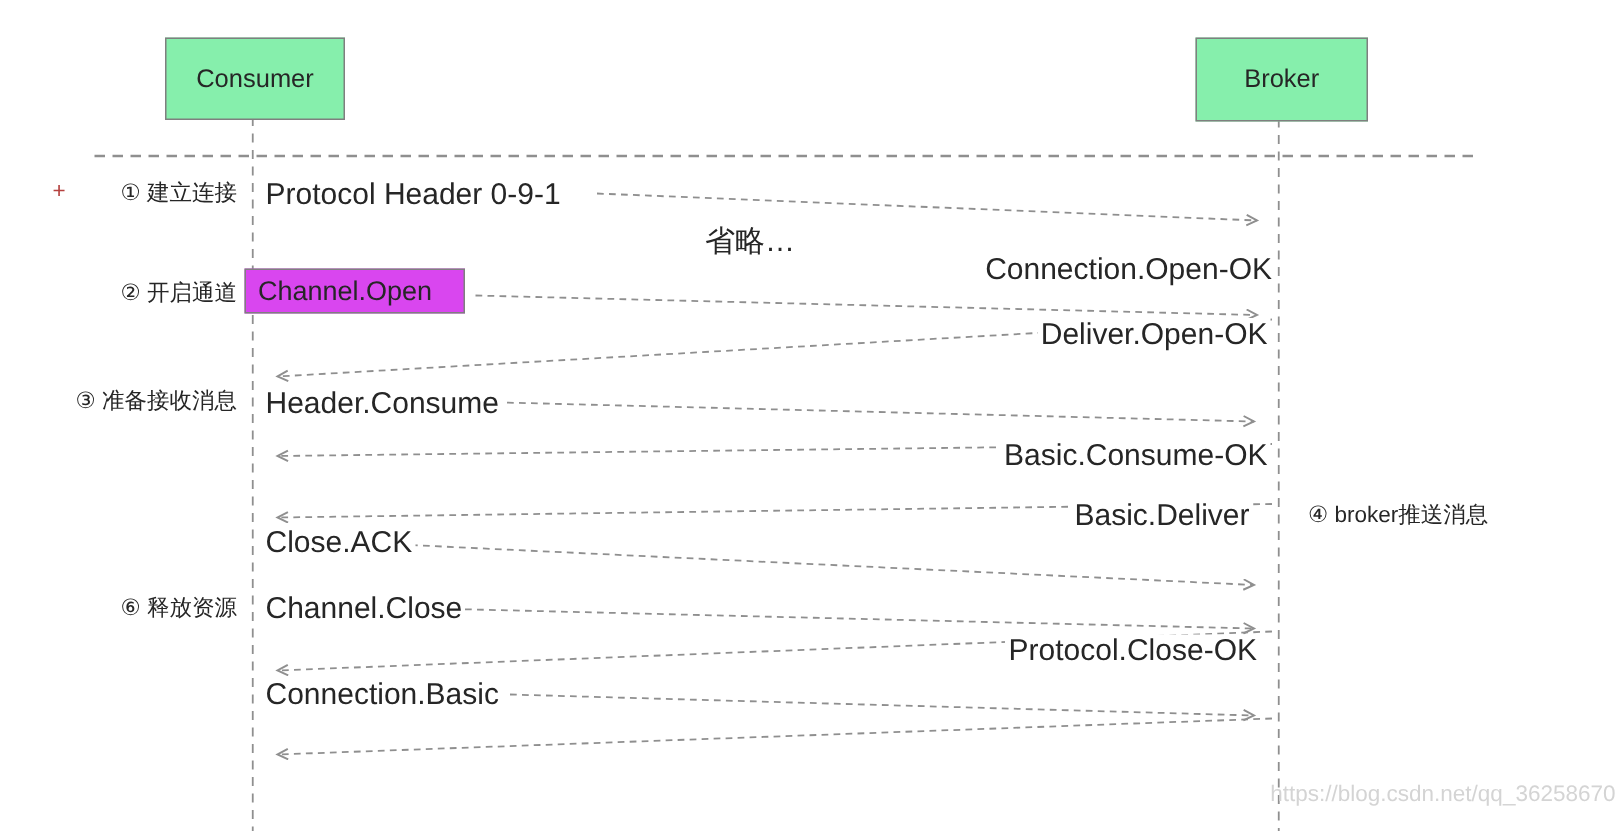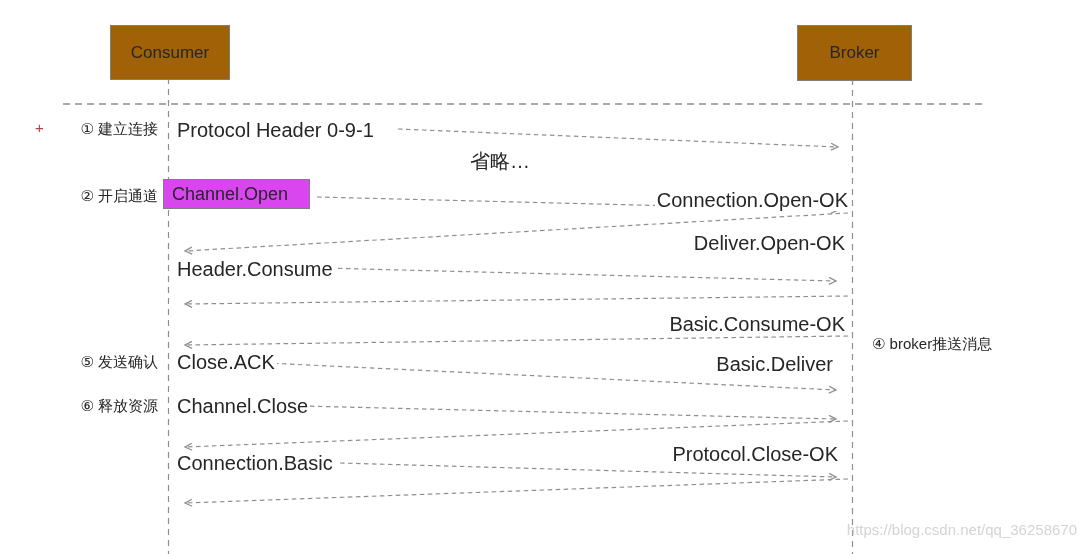--- a/index.html
+++ b/index.html
@@ -13,21 +13,21 @@
   html,body{margin:0;padding:0;background:var(--bg);}
   .canvas{
     position:relative;width:1081px;height:554px;background:var(--bg);
     overflow:hidden;
     font-family:"Liberation Sans","DejaVu Sans",sans-serif;
     color:var(--text);
   }
   .canvas svg{position:absolute;left:0;top:0;z-index:1;}
   .participant{
     position:absolute;z-index:3;
-    border:1px solid var(--box-border);background:#a16207;
+    border:1px solid var(--box-border);background:#86efac;
     display:flex;align-items:center;justify-content:center;
     font-size:17px;
   }
   .lbl{
     position:absolute;z-index:2;
     font-size:20px;line-height:22px;white-space:nowrap;
     background:#fff;padding:0 2px;
   }
   .step{
     position:absolute;z-index:2;
@@ -38,21 +38,21 @@
   .plus{
     position:absolute;z-index:2;font-size:15px;line-height:22px;
     color:var(--plus);
   }
   .msg-box{
     position:absolute;z-index:2;
     border:1px solid var(--box-border);background:#d946ef;
     font-size:18px;display:flex;align-items:center;
     padding-left:8px;box-sizing:border-box;white-space:nowrap;
   }
-  .resp{text-align:center;margin-top:20px;}
+  .resp{text-align:center;}
   .ellipsis{background:transparent;}
   .watermark{
     position:absolute;z-index:4;
     font-size:15px;line-height:20px;white-space:nowrap;
     color:var(--watermark);background:transparent;
   }
 </style>
 </head>
 <body>
 
@@ -87,21 +87,21 @@
   <div class="participant" style="left:110px;top:25px;width:118px;height:53px;">
     <span>Consumer</span>
   </div>
   <div class="participant" style="left:797px;top:25px;width:113px;height:54px;">
     <span>Broker</span>
   </div>
 
   <span class="plus" style="left:35px;top:117px;">+</span>
   <div class="step step-left" style="top:118px;">① 建立连接</div>
   <div class="step step-left" style="top:185px;">② 开启通道</div>
-  <div class="step step-left" style="top:351px;">⑤ 发送确认</div>
+  <div class="step step-left" style="top:257px;">③ 准备接收消息</div>
   <div class="step step-left" style="top:395px;">⑥ 释放资源</div>
 
   <div class="step" style="left:872px;top:333px;">④ broker推送消息</div>
 
   <div class="lbl" style="left:175px;top:119px;">Protocol Header 0-9-1</div>
   <div class="msg-box" style="left:163px;top:179px;width:147px;height:30px;">
     <span>Channel.Open</span>
   </div>
   <div class="lbl" style="left:175px;top:258px;">Header.Consume</div>
   <div class="lbl" style="left:175px;top:351px;">Close.ACK</div>

